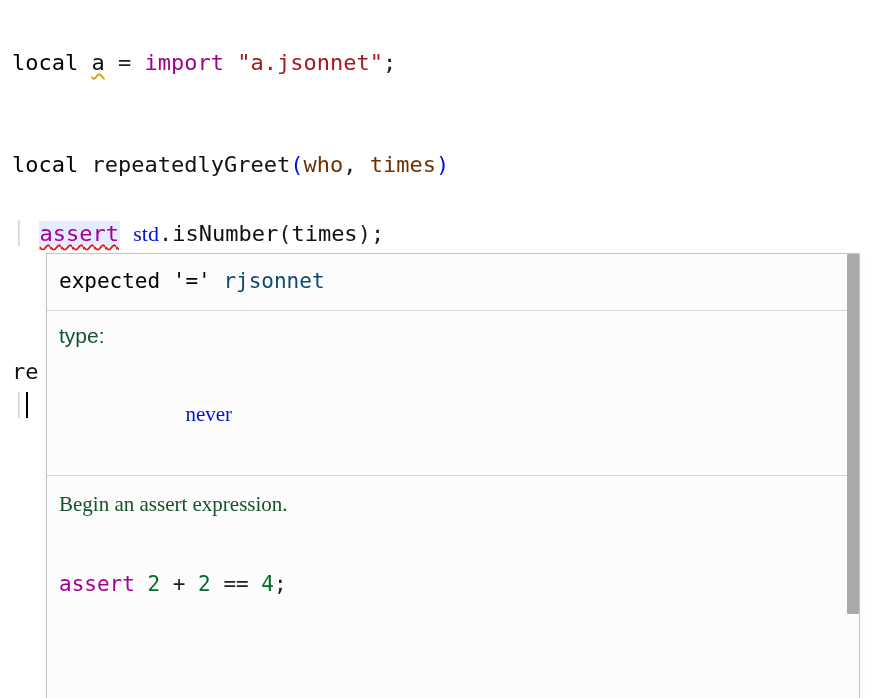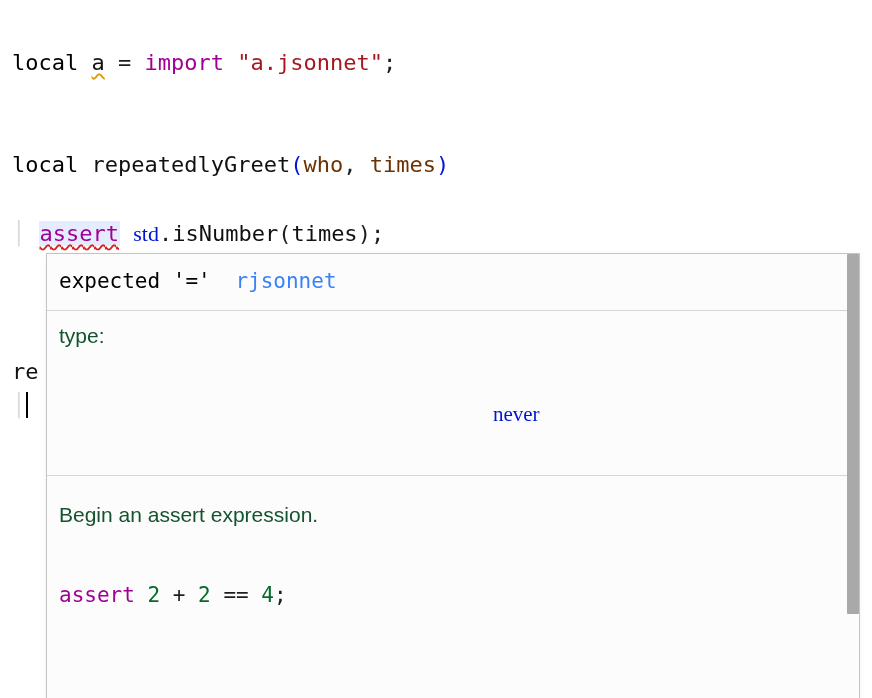--- a/index.html
+++ b/index.html
@@ -18,21 +18,21 @@
     .kw-local { color: #000000; }
     .kw-import { color: #a00095; }
     .kw-assert { color: #a00095; }
     .ident { color: #111; }
     .fn { color: #6b3303; }
     .string { color: #a6181f; }
     .num { color: #046a2a; }
     .punct { color: #1b1d1f; }
     .op { color: #1b1d1f; }
     .type-word { color: #0015d1; font-family: Liberation Serif, serif; }
-    .muted { color: #3b82f6; margin-left: 12px; }
+    .muted { color: #0c4a6e; }
     .warn-underline {
       text-decoration: underline wavy #e09b00;
       text-decoration-thickness: 2px;
       text-underline-offset: 3px;
     }
     .err-underline {
       text-decoration: underline wavy #d92121;
       text-decoration-thickness: 2px;
       text-underline-offset: 3px;
     }
@@ -135,27 +135,27 @@
 
   <div style="position: relative; flex: 1;">
     <div class="popup">
 
       <div class="popup-inner">
         <span class="popup-mono">expected '=' </span><span class="popup-mono muted">rjsonnet</span>
       </div>
 
       <div class="popup-section">
         <div class="popup-text">type:</div>
-        <div class="popup-mono" style="margin-top:14px;text-align:center;">
+        <div class="popup-mono" style="margin-top:14px;">
           <span class="type-word">never</span>
         </div>
       </div>
 
       <div class="popup-section">
-        <div class="popup-text" style="margin-top:14px;">Begin an assert expression.</div>
+        <div class="popup-text" style="margin-top:3px;font-family:Liberation Serif, serif;">Begin an assert expression.</div>
 
         <div class="popup-mono" style="margin-top:16px;">
 <span class="kw-assert">assert</span><span class="num"> 2</span><span class="op"> + </span><span class="num">2</span><span class="op"> == </span><span class="num">4</span><span class="punct">;</span>
         </div>
         <div class="popup-mono">
 
         </div>
 
       </div>
 

